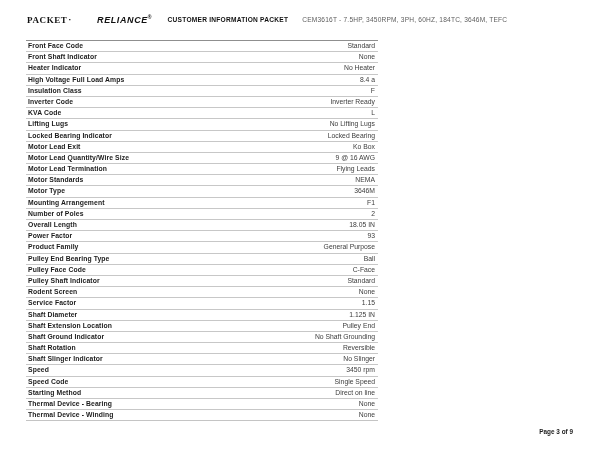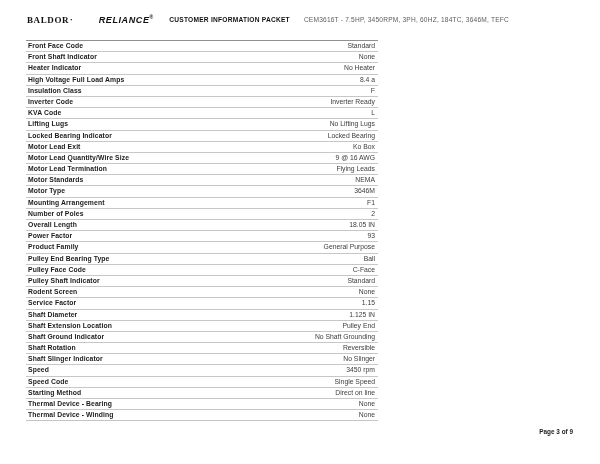--- a/index.html
+++ b/index.html
@@ -90,21 +90,21 @@
     color: #1b1b1b;
   }
 </style>
 </head>
 <body>
 
 <div class="page">
 
   <div class="header">
     <div class="brand">
-      <span class="brand-left">BALDOR</span><span class="brand-sep">·</span><span class="brand-right">RELIANCE</span><span class="brand-reg">®</span>
+      <span class="brand-left">PACKET</span><span class="brand-sep">·</span><span class="brand-right">RELIANCE</span><span class="brand-reg">®</span>
     </div>
     <div class="doc-title">CUSTOMER INFORMATION PACKET</div>
     <div class="product-desc">CEM3616T - 7.5HP, 3450RPM, 3PH, 60HZ, 184TC, 3646M, TEFC</div>
   </div>
 
   <div class="spec-table" id="spec-table">
       <div class="spec-row">
         <span class="spec-label">Front Face Code</span>
         <span class="spec-value">Standard</span>
       </div>

